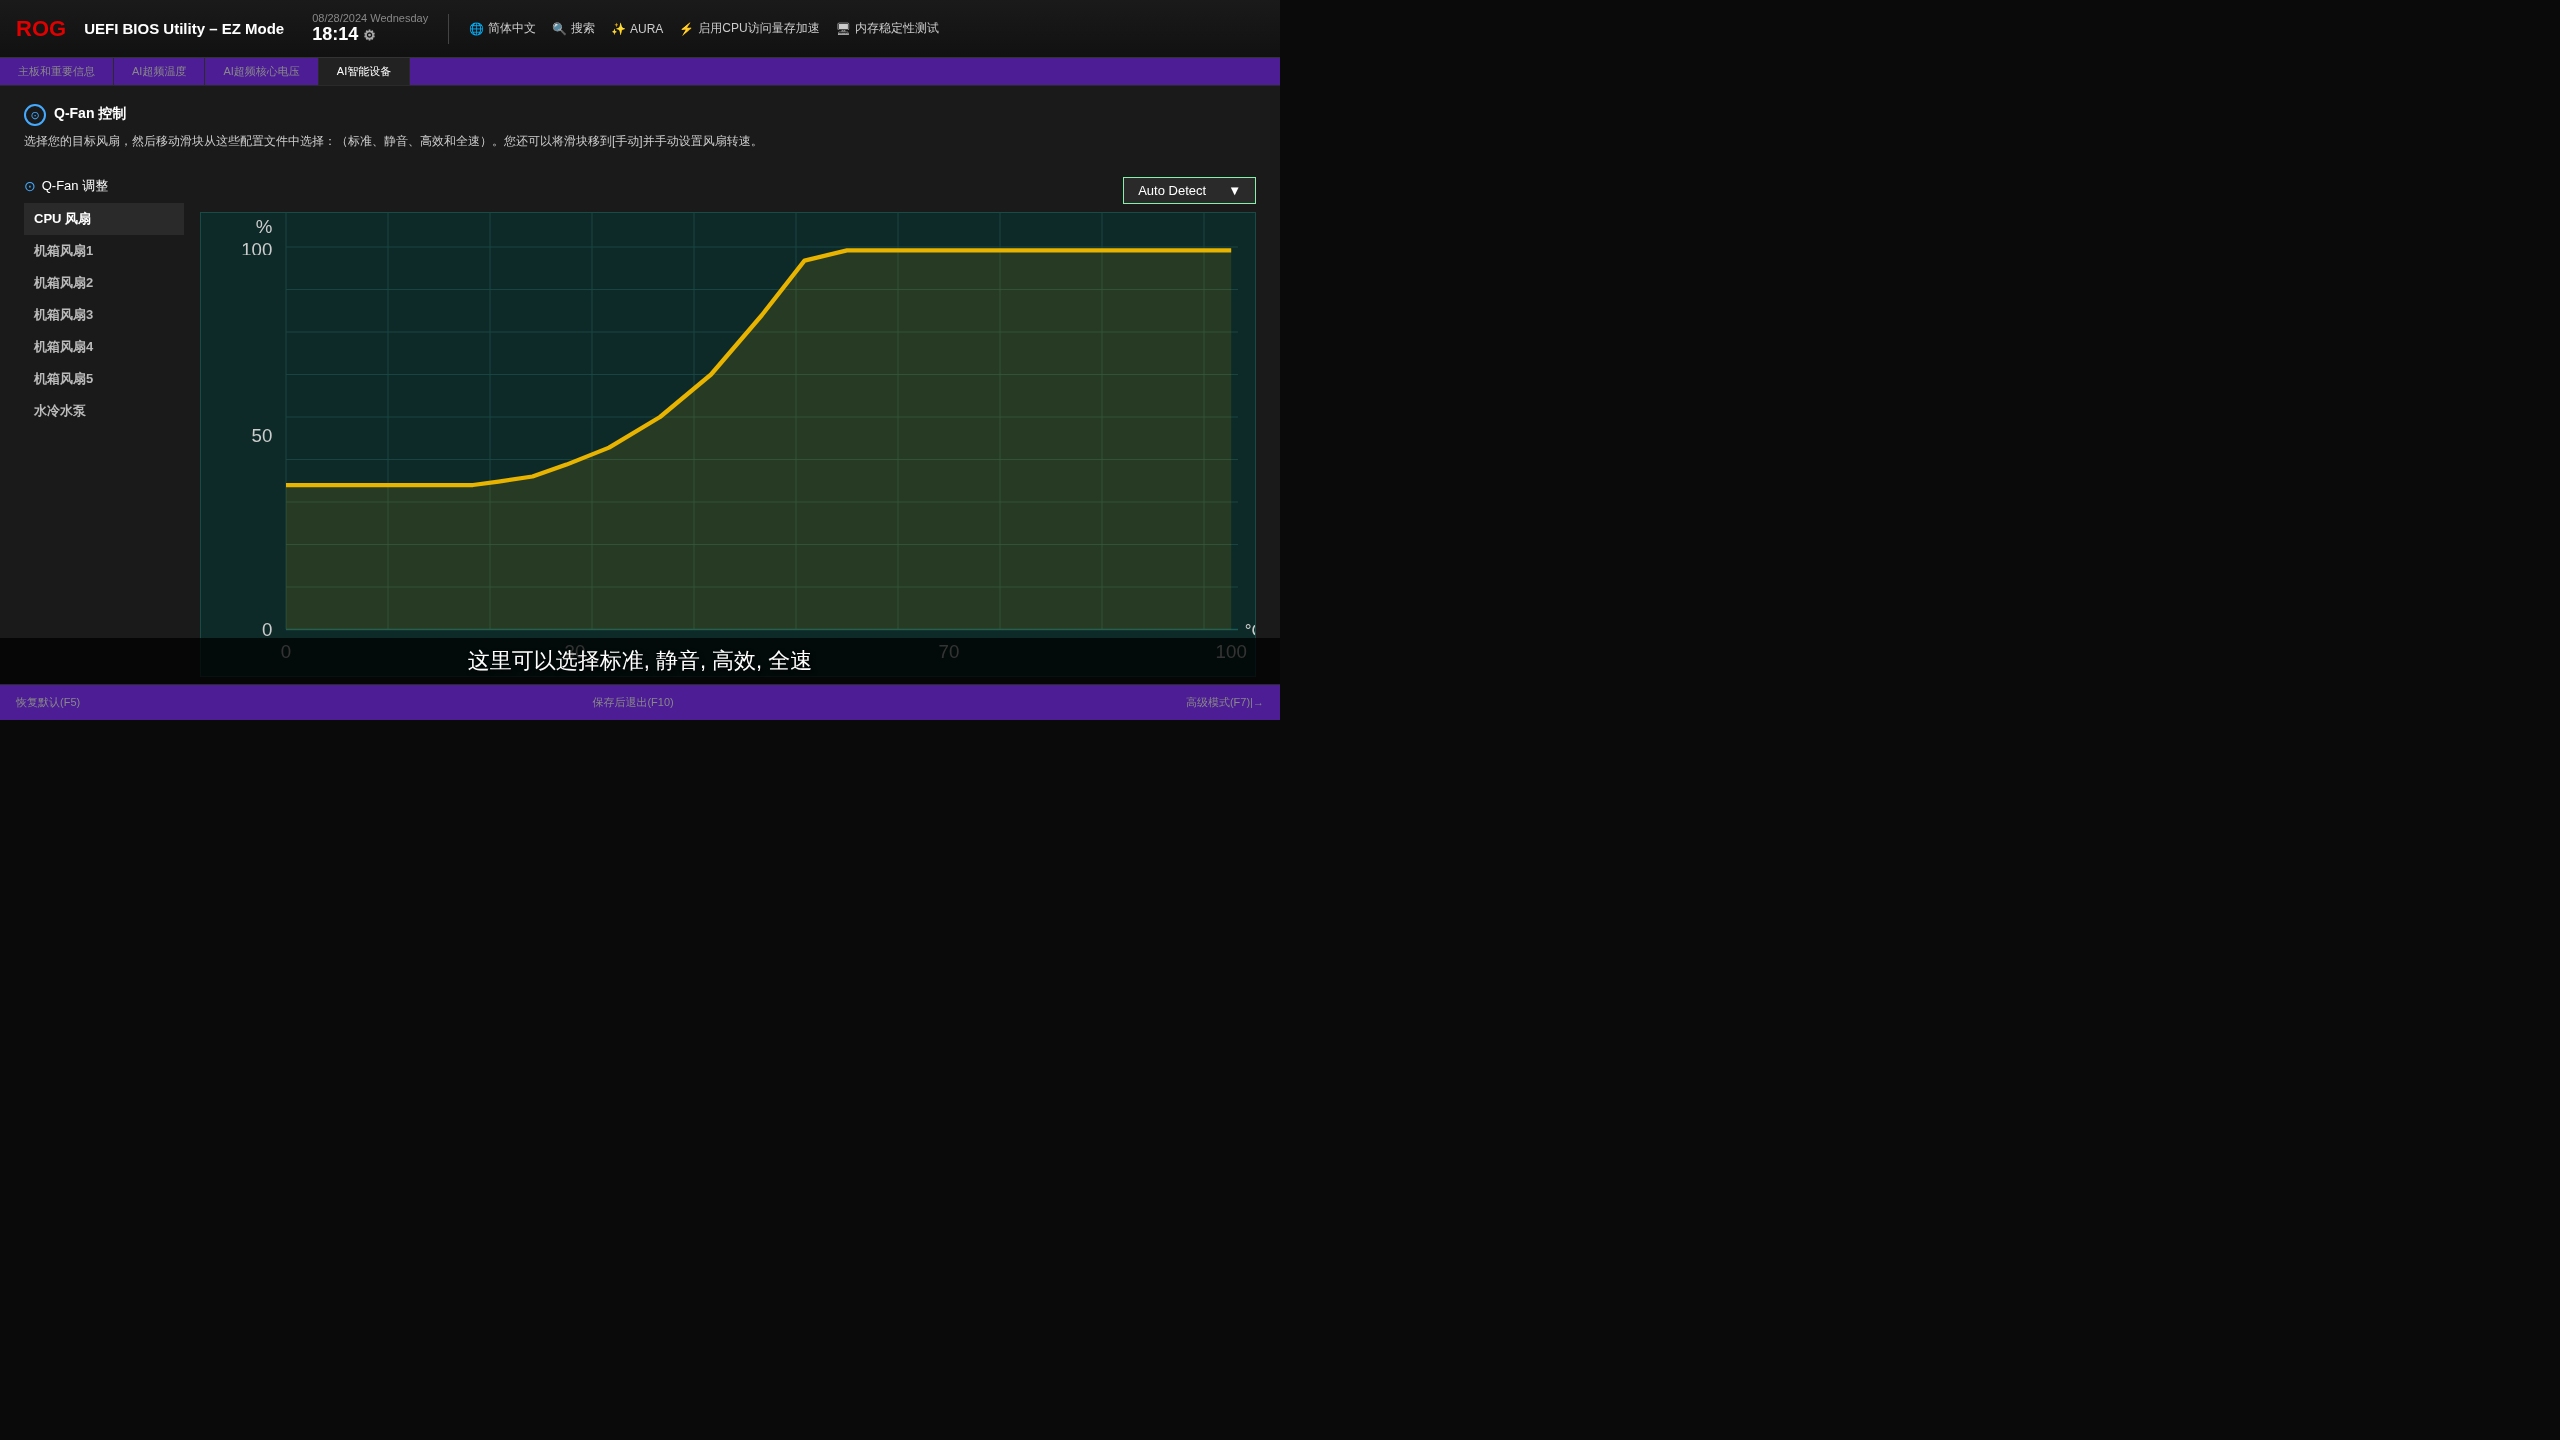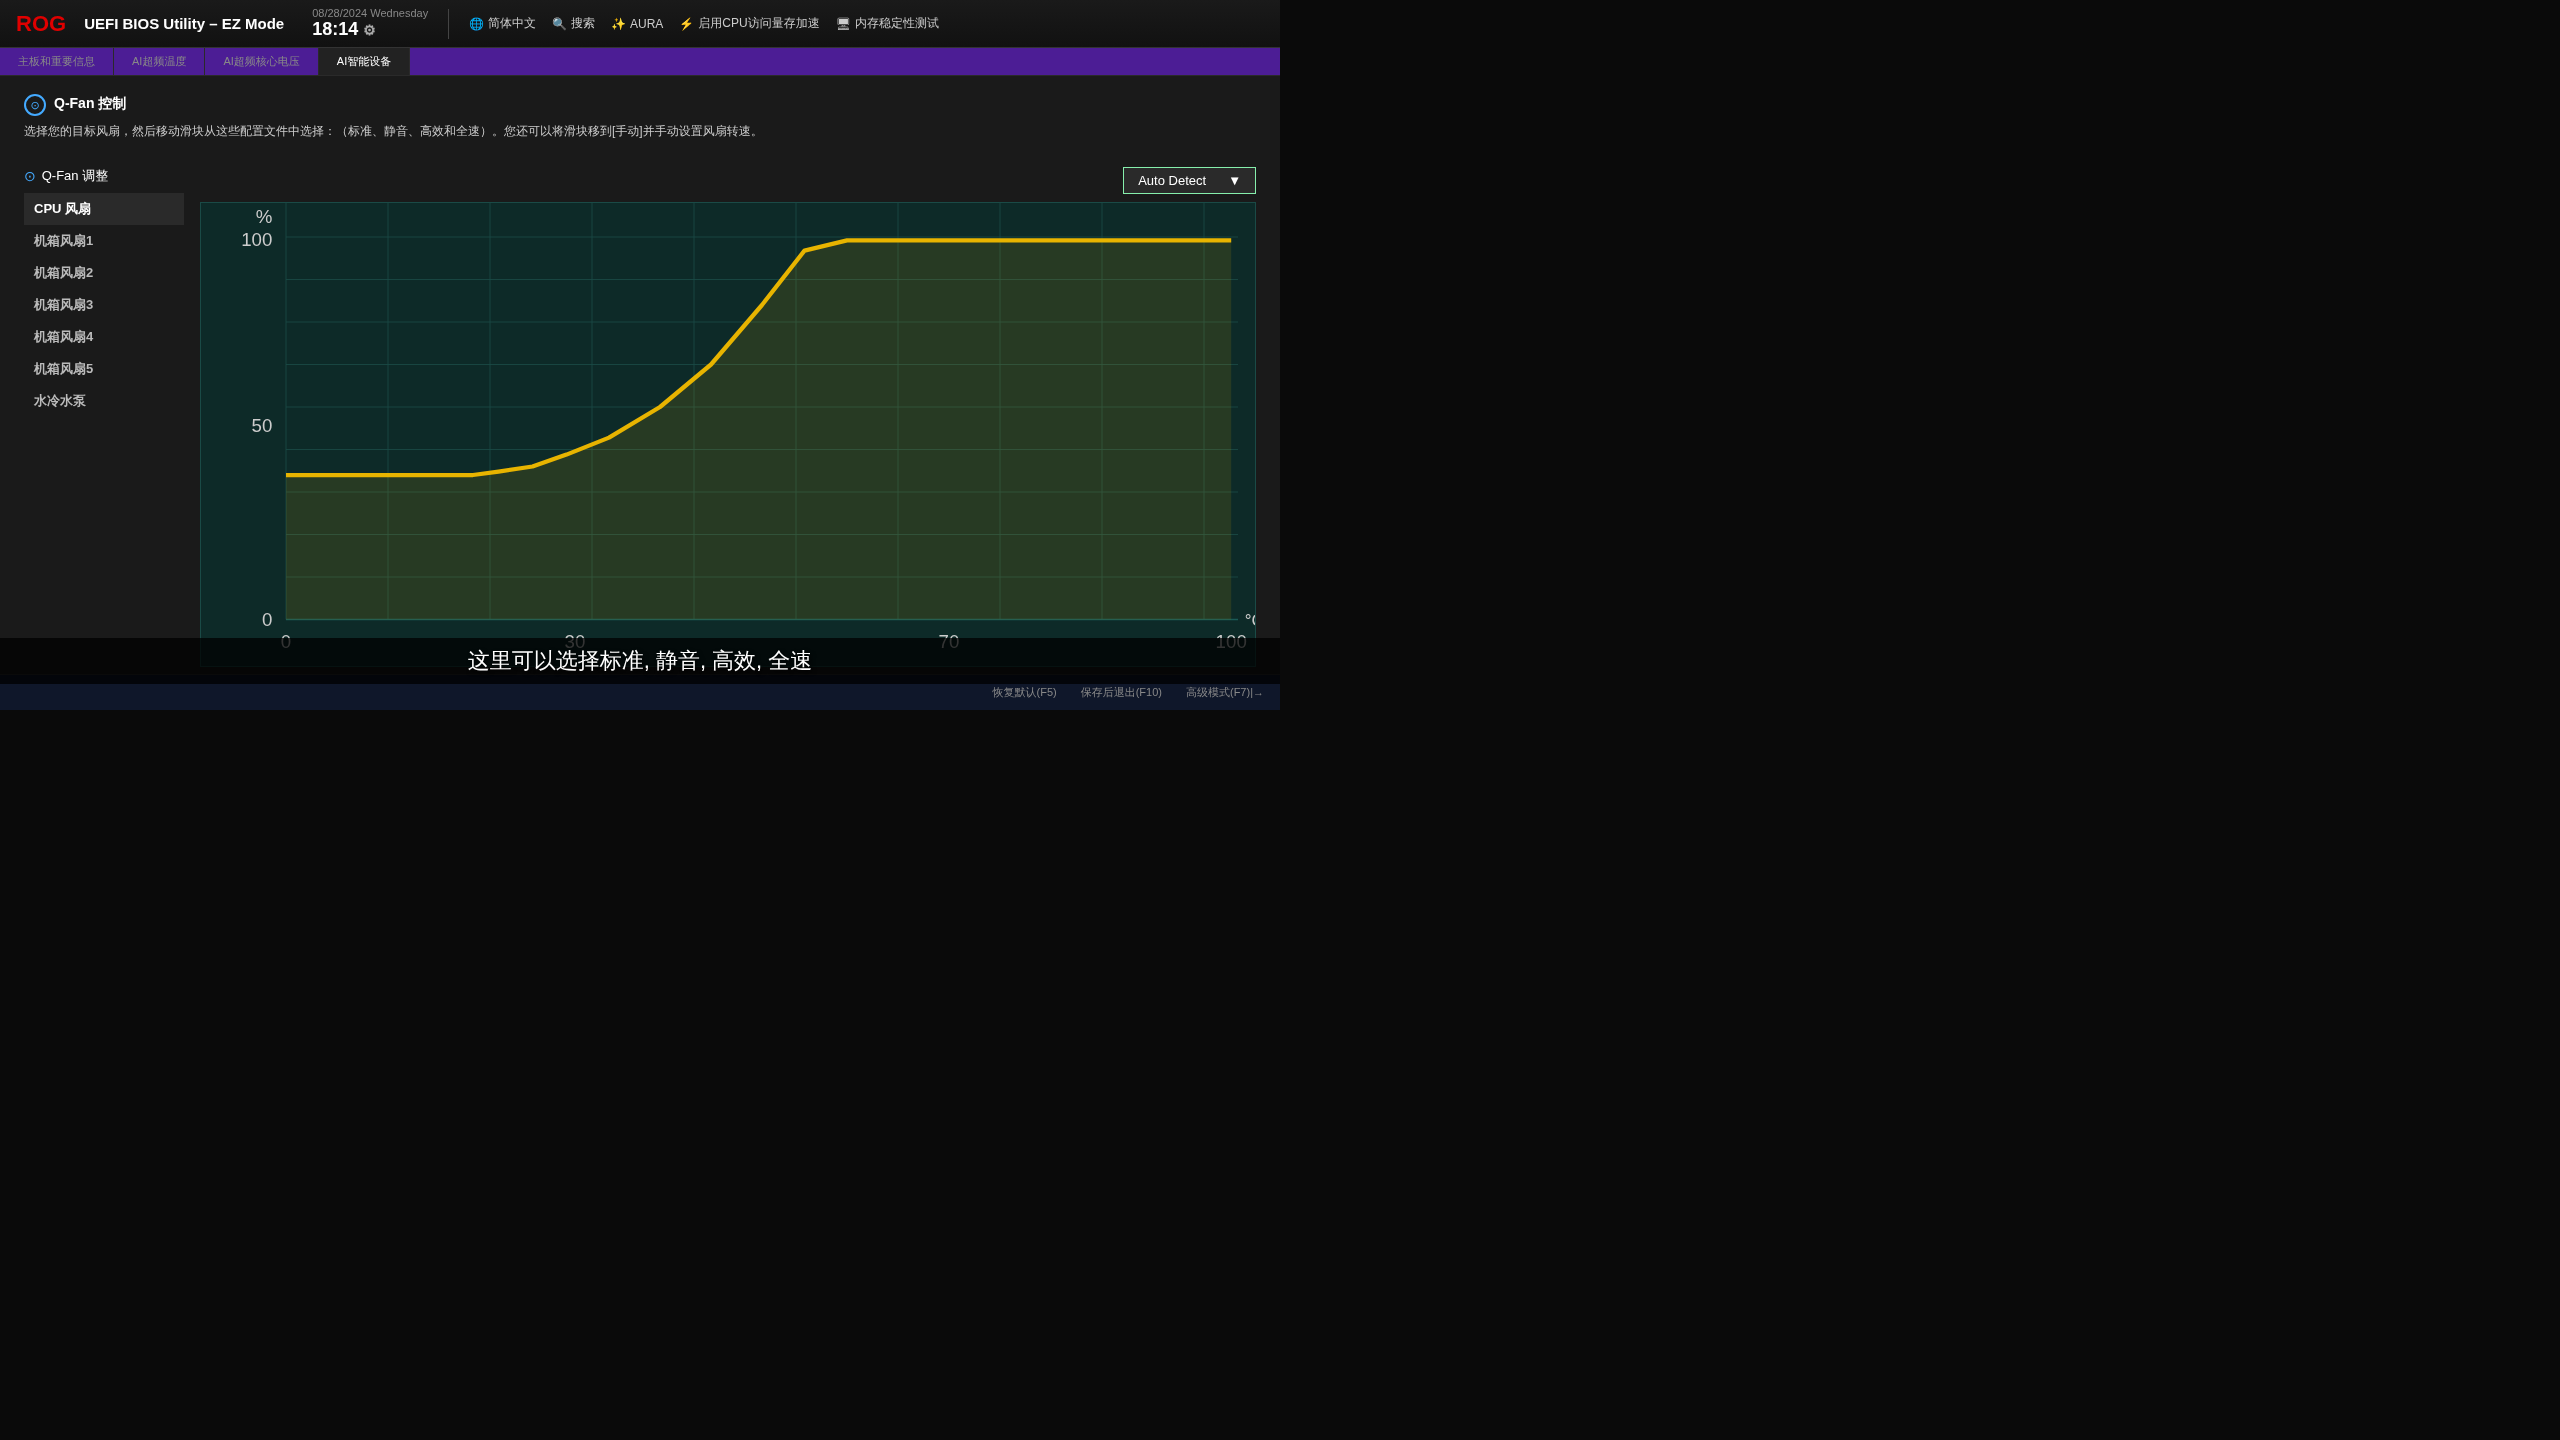--- a/index.html
+++ b/index.html
@@ -8,21 +8,21 @@
       height: 720px;
       background: #0a0a0a;
       font-family: 'Arial', sans-serif;
       overflow: hidden;
       position: relative;
     }
 
     
     .top-bar {
       width: 100%;
-      height: 48px;
+      height: 58px;
       background: linear-gradient(to bottom, #1a1a1a, #111);
       border-bottom: 1px solid #333;
       display: flex;
       align-items: center;
       padding: 9px 16px;
       gap: 12px;
     }
     .rog-logo {
       color: #e00000;
       font-size: 22px;
@@ -182,27 +182,27 @@
     .chart-wrapper {
       position: relative;
       background: #0d2a28;
       border: 1px solid #1a4a46;
     }
 
     
     .status-bar {
       width: 100%;
       height: 36px;
-      background: #0f172a;
+      background: #4c1d95;
       border-top: 1px solid #2a2a2a;
       display: flex;
       align-items: center;
       padding: 0 16px;
       gap: 24px;
-      justify-content: flex-end;
+      justify-content: space-between;
     }
     .status-item {
       color: #888;
       font-size: 11px;
       display: flex;
       align-items: center;
       gap: 4px;
     }
 
     

